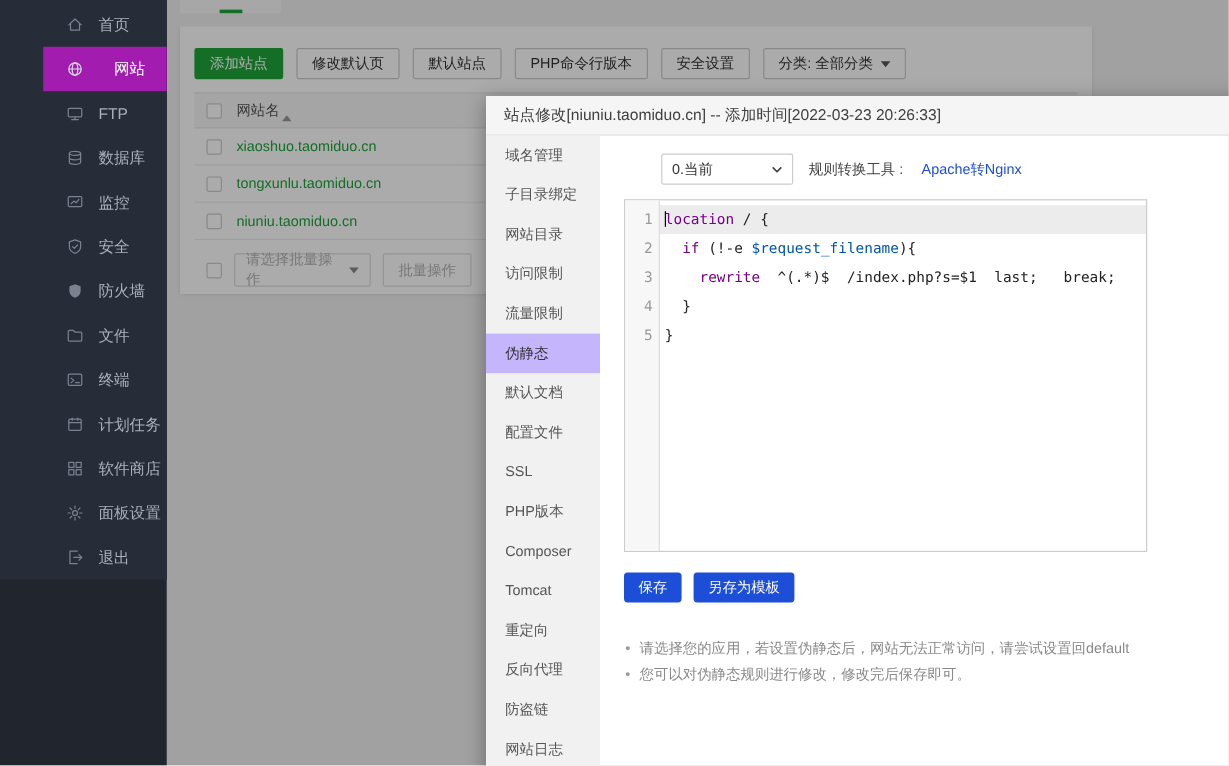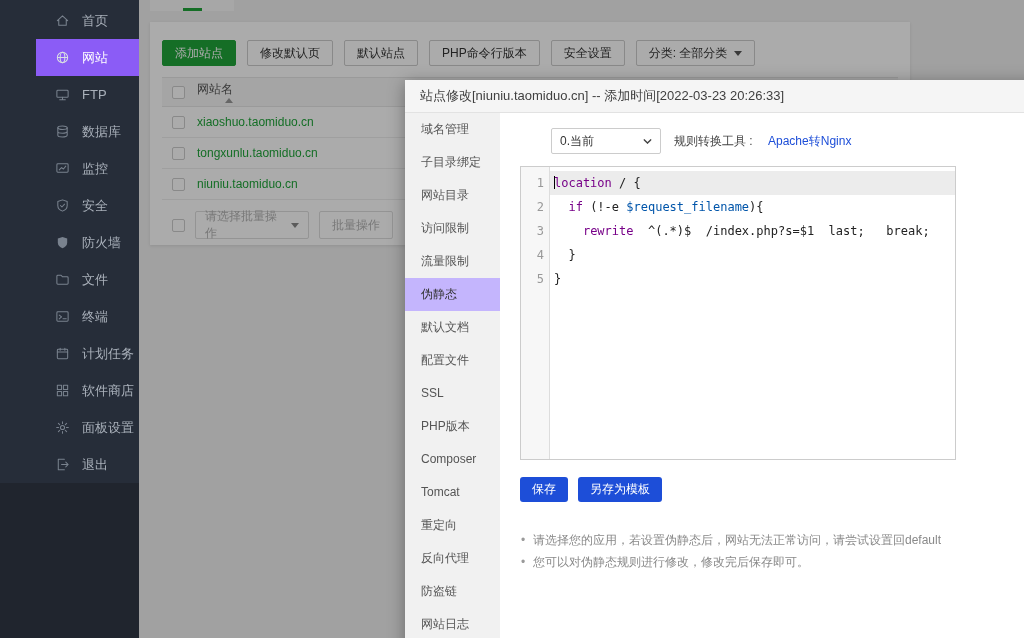--- a/index.html
+++ b/index.html
@@ -5,21 +5,21 @@
   * { box-sizing: border-box; margin: 0; padding: 0; }
   html,body { width:1024px; height:638px; overflow:hidden; }
   body {
     font-family: "Liberation Sans", "DejaVu Sans", sans-serif;
     background:#f0f0f0; position:relative;
   }
   
   .sidebar { position:absolute; left:0; top:0; width:139px; height:638px; background:#20252e; z-index:5; }
   .side-menu { background:#262d39; padding-top:2px; }
   .side-item { height:37px; display:flex; align-items:center; padding-left:19px; color:#a9b0ba; font-size:13px; cursor:pointer;margin-left:36px; }
-  .side-item.active { background:#8b5cf6; color:#fff; }
+  .side-item.active { background:#a21caf; color:#fff;gap:13px; }
   .side-icon { width:15px; height:15px; margin-right:12px; color:#79828e; display:inline-flex; }
   .side-item.active .side-icon { color:#d9dee4; }
   .side-icon svg { width:15px; height:15px; fill:none; stroke:currentColor; stroke-width:1.1; stroke-linecap:round; stroke-linejoin:round; }
   
   .main { position:absolute; left:139px; top:0; right:0; height:638px; background:#f0f0f0; }
   .tab { position:absolute; left:11px; top:0; width:84px; height:11px; background:#fafafa; }
   .tab-ind { position:absolute; left:33px; top:8px; width:19px; height:3px; background:#20a53a; }
   .card { position:absolute; left:11px; top:22px; width:760px; height:223px; background:#fff; box-shadow:0 1px 3px rgba(0,0,0,.1); }
   .toolbar { display:flex; gap:11px; padding:18px 12px 11px 12px; }
   .btn { font-size:12px; height:26px; padding:0 12px; border:1px solid #ccc; background:#fff; color:#333;
@@ -214,21 +214,21 @@
           <span>安全设置</span>
         </button>
         <button class="btn">
           <span>分类: 全部分类</span>
           <span class="caret-down"></span>
         </button>
       </div>
 
     <div class="thead">
       <span class="checkbox"></span>
-      <span style="display:inline-flex;align-items:flex-end;flex-direction:column;">
+      <span style="display:inline-flex;align-items:flex-end;">
         <span class="col-label">网站名</span>
         <span class="sort-asc"></span>
       </span>
     </div>
     <div id="site-rows">
         <div class="trow">
           <span class="checkbox"></span>
           <a class="site-link">xiaoshuo.taomiduo.cn</a>
         </div>
         <div class="trow">

